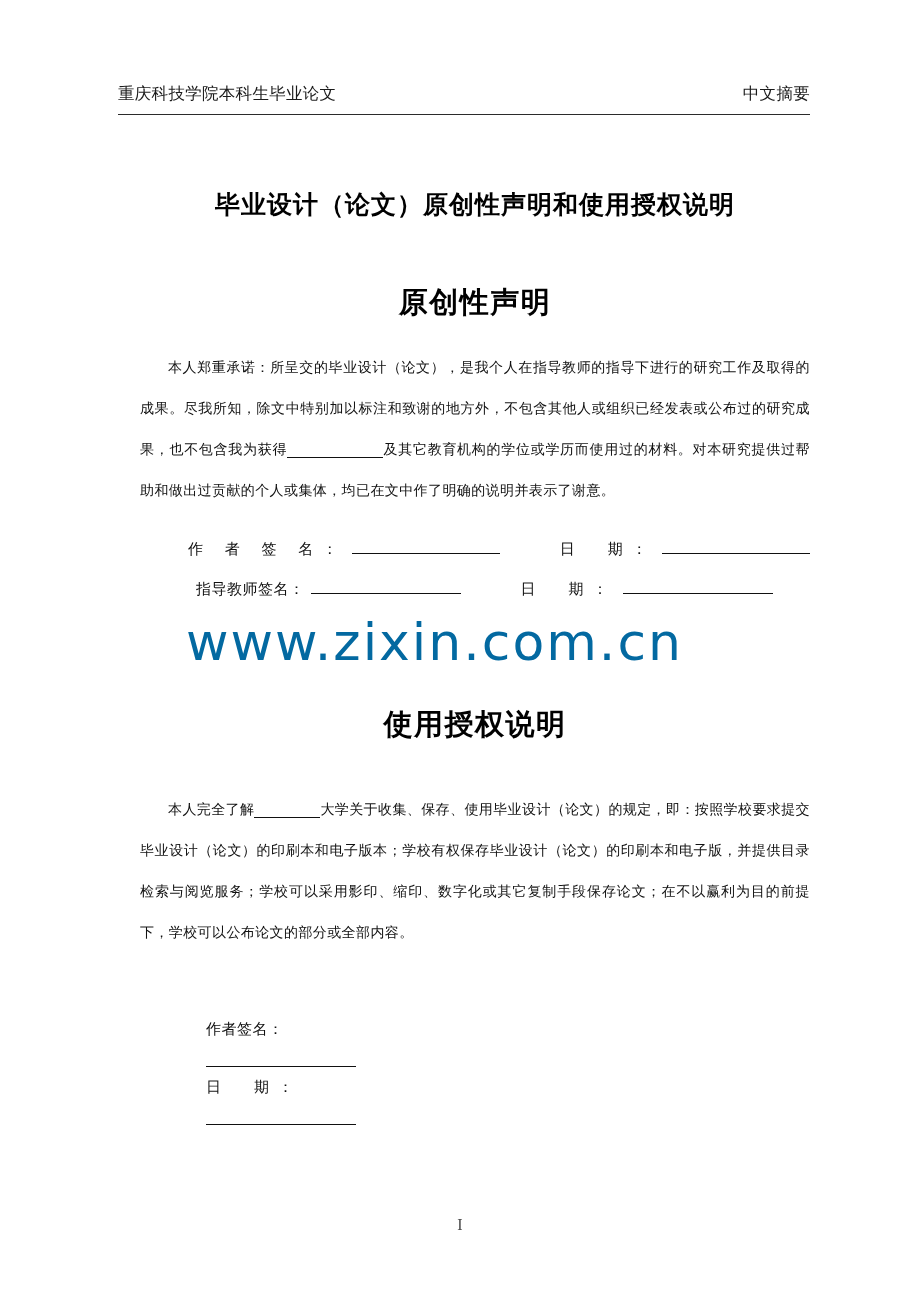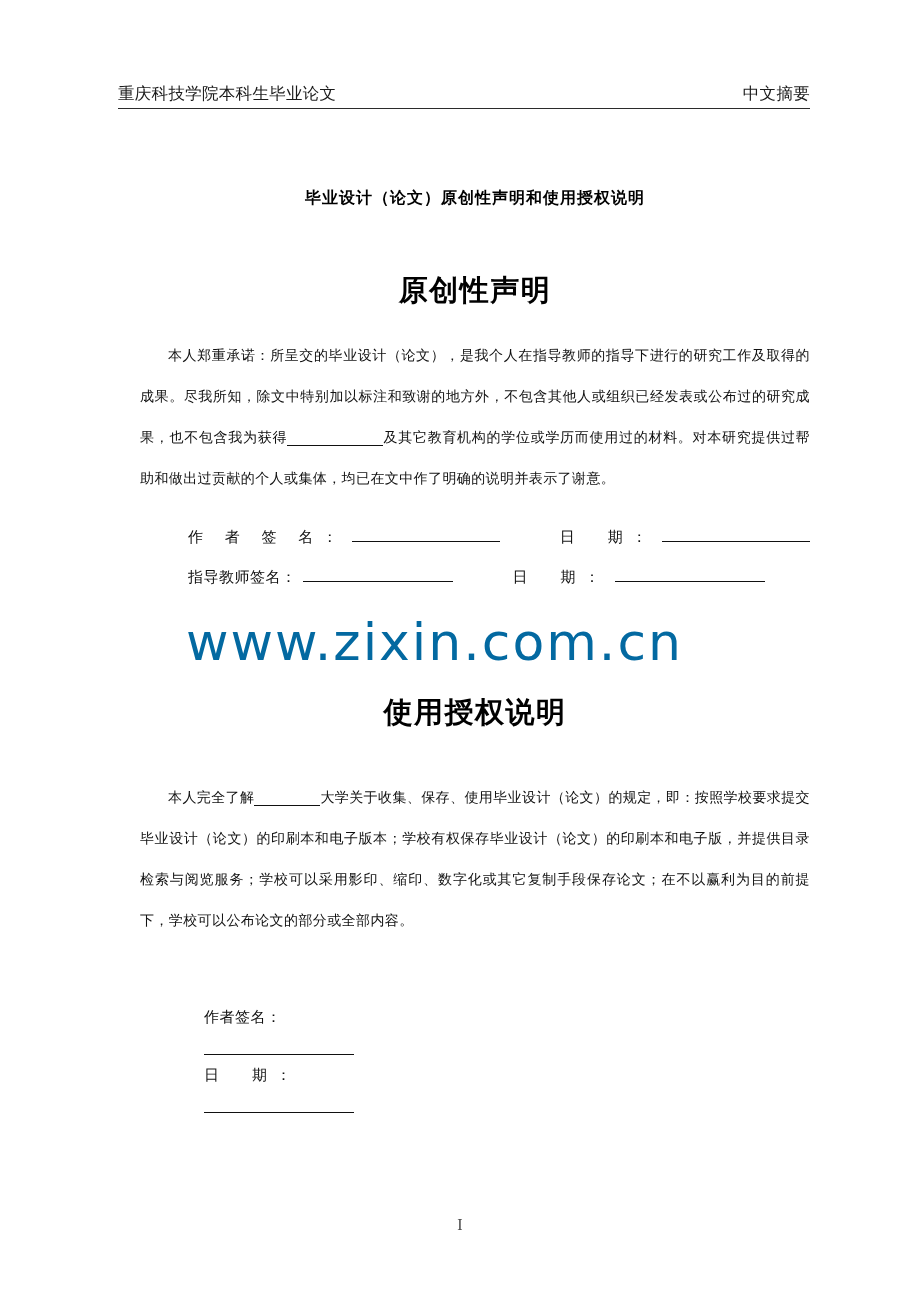--- a/index.html
+++ b/index.html
@@ -25,40 +25,40 @@
     left: 118px;
     top: 84px;
     width: 692px;
     display: flex;
     justify-content: space-between;
     align-items: flex-end;
     font-size: 16.5px;
     line-height: 1.2;
     letter-spacing: 0.3px;
     color: #1a1a1a;
-    padding-bottom: 4px;
+    padding-bottom: 10px;
     border-bottom: 1.6px solid #2b2b2b;
     box-sizing: border-box;
     gap: 12px;
   }
   .header-left, .header-right { white-space: nowrap; }
 
   
   .content {
     position: absolute;
     left: 140px;
     top: 160px;
     width: 670px;
   }
 
   .doc-title {
     text-align: center;
     font-family: "DejaVu Sans", "Liberation Sans", sans-serif;
     font-weight: bold;
-    font-size: 16px;
+    font-size: 25px;
     letter-spacing: 1px;
     color: #000;
     margin: 28px 0 0 0;
     white-space: nowrap;
   }
 
   .section-heading {
     text-align: center;
     font-family: "DejaVu Sans", "Liberation Sans", sans-serif;
     font-weight: bold;
@@ -101,21 +101,21 @@
     line-height: 40px;
     white-space: nowrap;
     color: #111;
   }
   .sig-row.r1 { padding-left: 48px; }
   .sig-row.r2 { padding-left: 48px; }
   .sig-row.r3 { padding-left: 58px; flex-direction: column; }
 
   .sig-label { display: inline-block; }
   .sig-label.spaced { letter-spacing: 9px; }
-  .sig-label.tight  { letter-spacing: 0.5px; }
+  .sig-label.tight  { letter-spacing: 0.5px; margin-left: 8px; }
   .date-label { letter-spacing: 9px; }
 
   .sig-line {
     display: inline-block;
     border-bottom: 1.6px solid #111;
     height: 17px;
   }
   .sig-line.l1 { width: 150px; margin-left: 6px; }
   .sig-line.l2 { width: 150px; margin-left: 6px; }
   .gap-mid { display: inline-block; width: 60px; }

